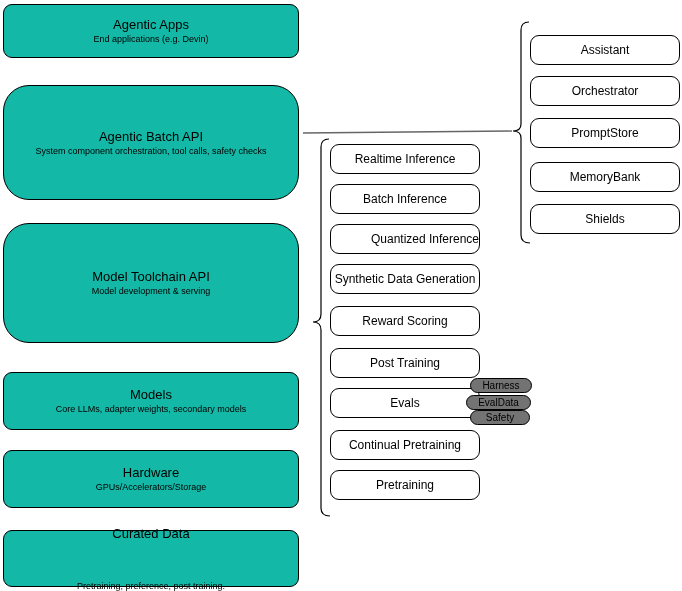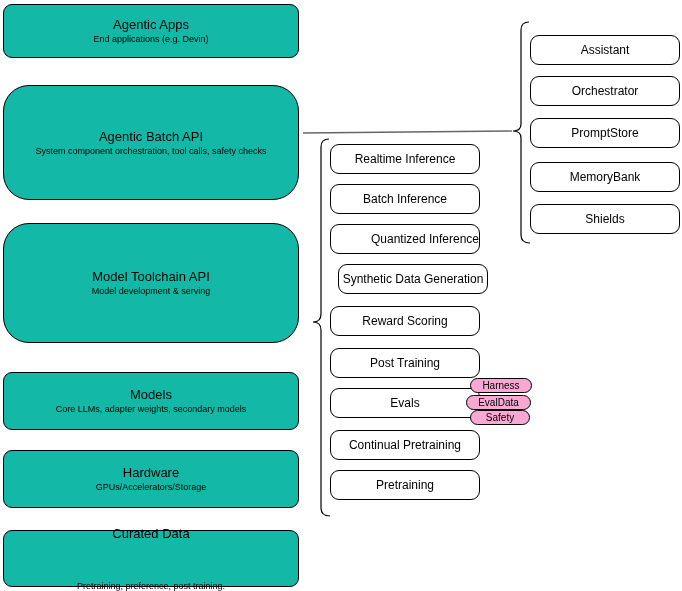--- a/index.html
+++ b/index.html
@@ -40,21 +40,21 @@
     text-align:center;
     z-index:1;
     white-space:nowrap;
   }
   .midbox{left:330px;}
   .rightbox{left:530px;}
   .pill{
     position:absolute;
     box-sizing:border-box;
     height:15px;
-    background:#f9a8d4;
+    background:#737373;
     border:1px solid #000;
     border-radius:8px;
     display:flex;align-items:center;justify-content:center;
     font-size:10px;
     z-index:3;
     white-space:nowrap;
   }
   #connector-layer{
     position:absolute;left:0;top:0;width:682px;height:591px;
     z-index:2;pointer-events:none;
@@ -100,21 +100,21 @@
   </div>
 
   <div class="box leftbox r-small" style="top:530px;height:57px;gap:38px;">
     <div class="title">Curated Data</div>
     <div class="subtitle">Pretraining, preference, post training.</div>
   </div>
 
   <div class="midbox" style="top:144px;">Realtime Inference</div>
   <div class="midbox" style="top:184px;">Batch Inference</div>
   <div class="midbox" style="top:224px;padding-left:40px;">Quantized Inference</div>
-  <div class="midbox" style="top:264px;margin-left:8px;">Synthetic Data Generation</div>
+  <div class="midbox" style="top:264px;">Synthetic Data Generation</div>
   <div class="midbox" style="top:306px;">Reward Scoring</div>
   <div class="midbox" style="top:348px;">Post Training</div>
   <div class="midbox" style="top:388px;">Evals</div>
   <div class="midbox" style="top:430px;text-align:right;">Continual Pretraining</div>
   <div class="midbox" style="top:470px;">Pretraining</div>
 
   <div class="pill" style="left:470px;top:378px;width:62px;">Harness</div>
   <div class="pill" style="left:466px;top:395px;width:65px;">EvalData</div>
   <div class="pill" style="left:470px;top:410px;width:60px;">Safety</div>
 

